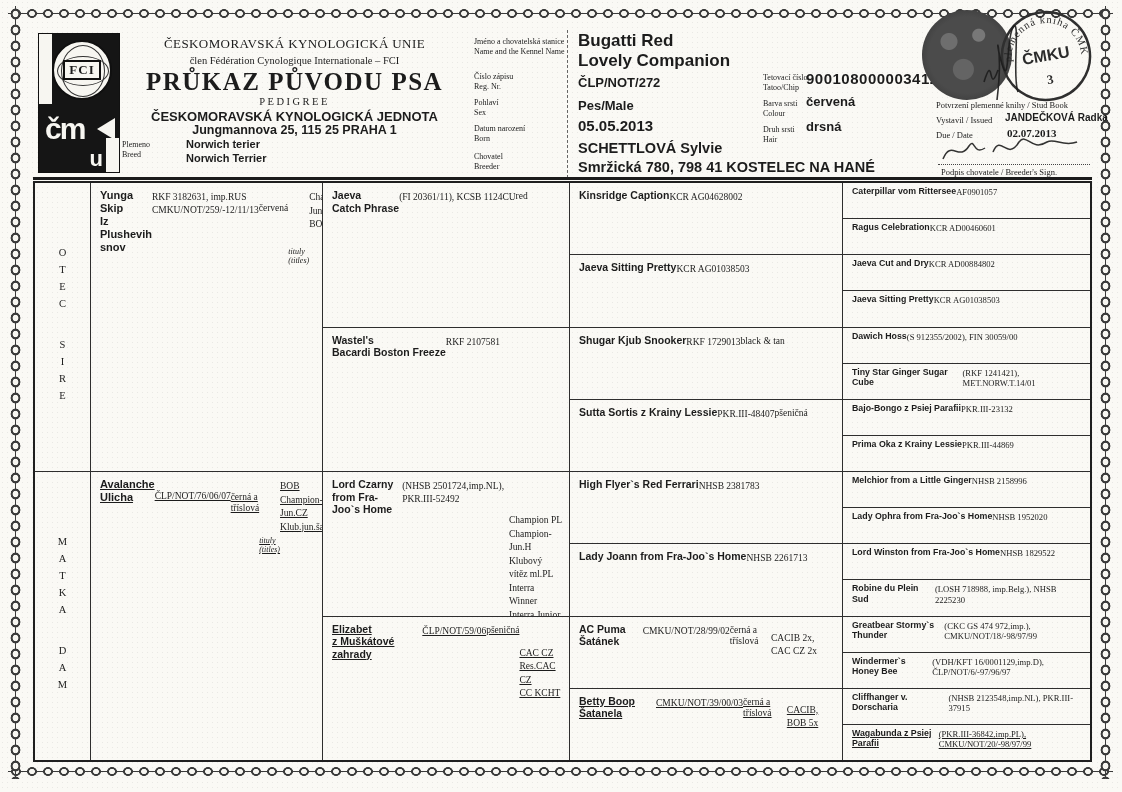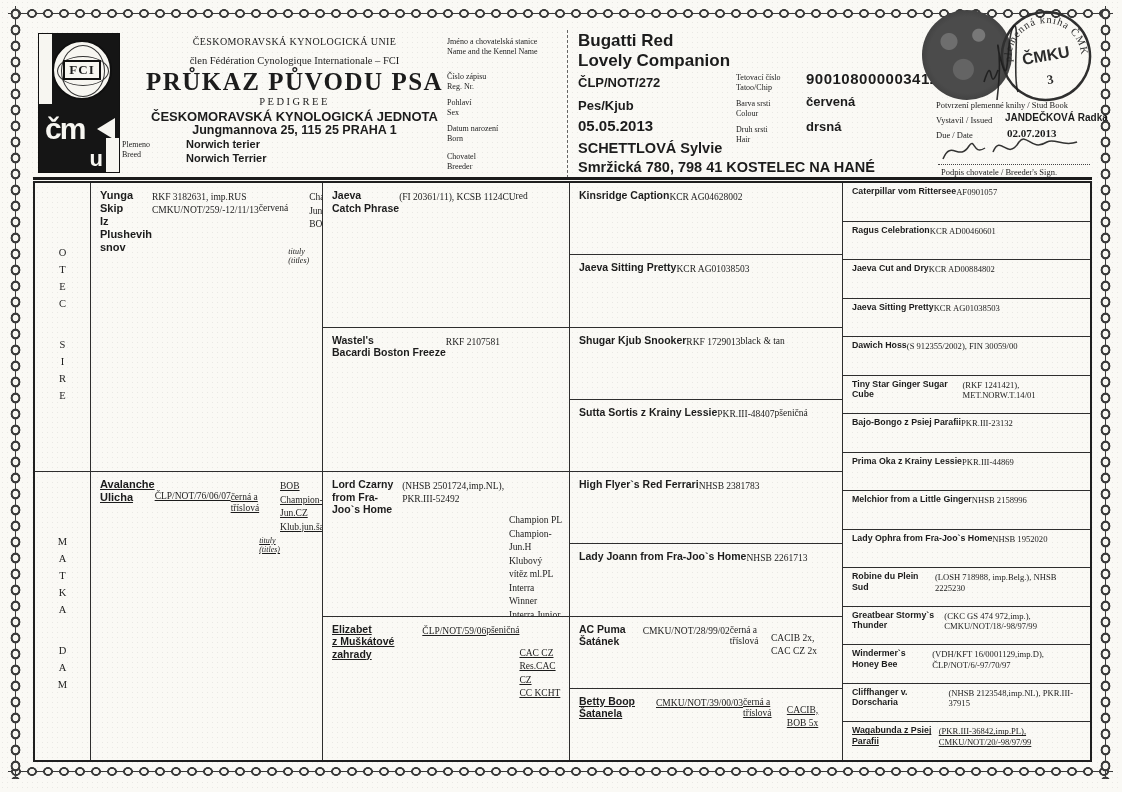--- a/index.html
+++ b/index.html
@@ -39,30 +39,30 @@
   .fci-globe .par { position:absolute; left:3px; top:14px; width:52px; height:30px; border:1px solid #333; border-radius:50%; }
   .fci-label { position:relative; background:#f7f6f1; border:2px solid #101010; padding:0 4px;
       font: bold 13px/16px "Liberation Serif", serif; letter-spacing:1px; }
   .cmku-part { position:absolute; left:0; top:72px; width:80px; height:66px; }
   .cmku-cm { position:absolute; left:6px; top:8px; color:#f7f6f1; font: bold 30px/30px "Liberation Sans", sans-serif; letter-spacing:-2px; }
   .cmku-tri { position:absolute; right:4px; top:12px; width:0; height:0;
       border-top:11px solid transparent; border-bottom:11px solid transparent; border-right:18px solid #f7f6f1; }
   .cmku-u { position:absolute; right:16px; bottom:2px; color:#f7f6f1; font: bold 22px/22px "Liberation Sans", sans-serif; }
 
   
-  .u-name   { left:122px; top:36px;  width:345px; text-align:center; font-size:10px; letter-spacing:0.4px; }
+  .u-name   { left:122px; top:36px;  width:345px; text-align:center; font-size:13px; letter-spacing:0.4px; }
   .u-member { left:122px; top:55px;  width:345px; text-align:center; font-size:10.5px; }
   .doc-title{ left:122px; top:68px;  width:345px; text-align:center; font-weight:bold; font-size:25px; letter-spacing:1.5px; }
   .doc-sub  { left:122px; top:96px;  width:345px; text-align:center; font-size:10.5px; letter-spacing:2.5px; }
   .org      { left:122px; top:109px; width:345px; text-align:center; font:bold 13px "Liberation Sans", sans-serif; }
   .org-addr { left:122px; top:123px; width:345px; text-align:center; font:bold 12.5px "Liberation Sans", sans-serif; }
   .breed-label { left:122px; top:140px; font-size:8px; line-height:9.5px; }
   .breed-value { left:186px; top:138px; font:bold 11px/13.5px "Liberation Sans", sans-serif; }
 
-  .flabel { font-size:8px; line-height:9.5px; color:#222; }
+  .flabel { font-size:8px; line-height:9.5px; color:#222;margin-left:27px; }
   .fl0 { left:447px; top:37px;  }
   .fl1 { left:447px; top:72px;  }
   .fl2 { left:447px; top:98px;  }
   .fl3 { left:447px; top:124px; }
   .fl4 { left:447px; top:152px; }
   .vdash { left:567px; top:30px; height:148px; border-left:1.5px dashed #666; }
 
   .dogname   { left:578px; top:31px;  font:bold 17px/20px "Liberation Sans", sans-serif; }
   .regval    { left:578px; top:75px;  font:bold 13px "Liberation Sans", sans-serif; }
   .sexval    { left:578px; top:98px;  font:bold 13px "Liberation Sans", sans-serif; }
@@ -167,21 +167,21 @@
 Sex</div>
   <div class="abs flabel fl3 pre">Datum narození
 Born</div>
   <div class="abs flabel fl4 pre">Chovatel
 Breeder</div>
   <div class="abs vdash"></div>
 
   <div class="abs dogname pre">Bugatti Red
 Lovely Companion</div>
   <div class="abs regval">ČLP/NOT/272</div>
-  <div class="abs sexval">Pes/Kjub</div>
+  <div class="abs sexval">Pes/Male</div>
   <div class="abs bornval">05.05.2013</div>
   <div class="abs breederval">SCHETTLOVÁ Sylvie
 Smržická 780, 798 41 KOSTELEC NA HANÉ</div>
 
   <div class="abs flabel rl0 pre">Tetovací číslo
 Tatoo/Chip</div>
   <div class="abs flabel rl1 pre">Barva srsti
 Colour</div>
   <div class="abs flabel rl2 pre">Druh srsti
 Hair</div>
@@ -360,30 +360,34 @@
       </div>
       <div class="cell">
         <span class="nm">Melchior from a Little Ginger</span>
         <span class="rg">NHSB 2158996</span>
       </div>
       <div class="cell">
         <span class="nm">Lady Ophra from Fra-Joo`s Home</span>
         <span class="rg">NHSB 1952020</span>
       </div>
       <div class="cell">
+        <span class="nm">Lord Winston from Fra-Joo`s Home</span>
+        <span class="rg">NHSB 1829522</span>
+      </div>
+      <div class="cell">
         <span class="nm">Robine du Plein Sud</span>
         <span class="rg">(LOSH 718988, imp.Belg.), NHSB 2225230</span>
       </div>
       <div class="cell">
         <span class="nm">Greatbear Stormy`s Thunder</span>
         <span class="rg">(CKC GS 474 972,imp.), CMKU/NOT/18/-98/97/99</span>
       </div>
       <div class="cell">
         <span class="nm">Windermer`s Honey Bee</span>
-        <span class="rg">(VDH/KFT 16/0001129,imp.D), ČLP/NOT/6/-97/70/97</span>
+        <span class="rg">(VDH/KFT 16/0001129,imp.D), ČLP/NOT/6/-97/96/97</span>
       </div>
       <div class="cell">
         <span class="nm">Cliffhanger v. Dorscharia</span>
         <span class="rg">(NHSB 2123548,imp.NL), PKR.III-37915</span>
       </div>
       <div class="cell">
         <span class="nm">Wagabunda z Psiej Parafii</span>
         <span class="rg">(PKR.III-36842,imp.PL), CMKU/NOT/20/-98/97/99</span>
       </div>
     </div>

